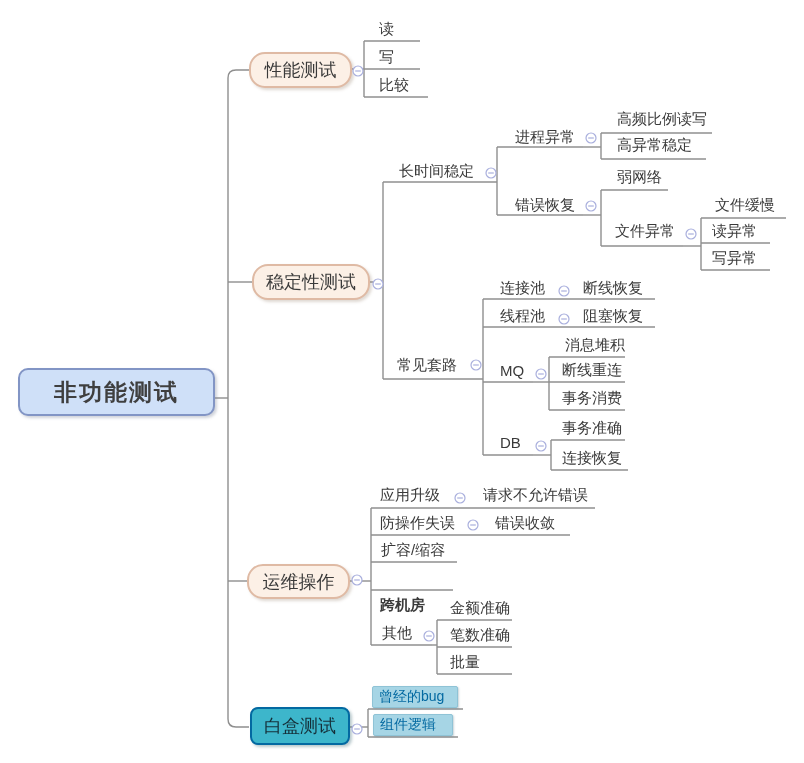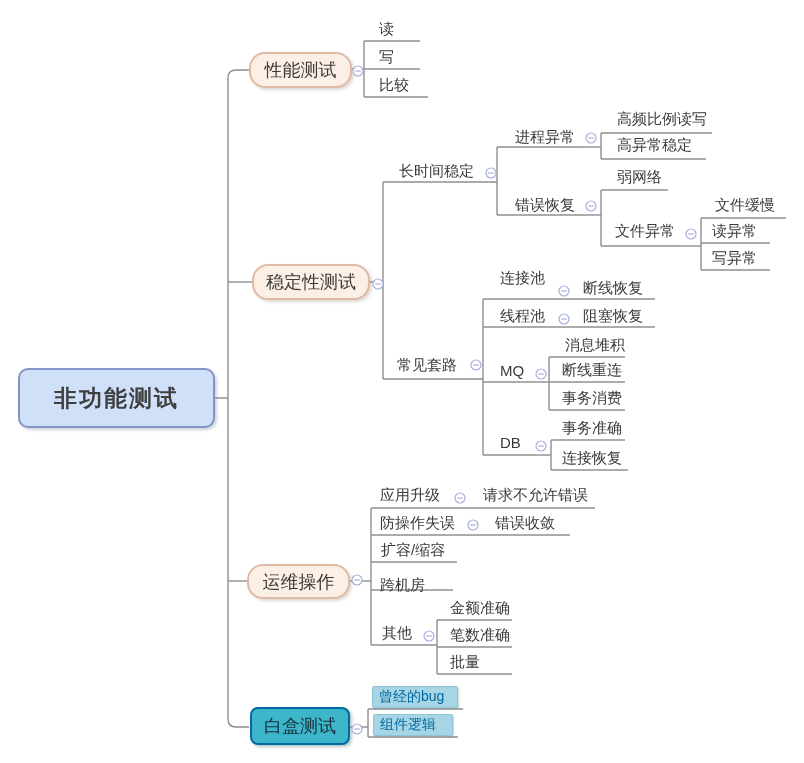--- a/index.html
+++ b/index.html
@@ -94,21 +94,21 @@
       <path d="M432,645 H437" fill="none" stroke="#8f8f8f" stroke-width="1.4"></path>
       <path d="M437,620 V674" fill="none" stroke="#8f8f8f" stroke-width="1.4"></path>
       <path d="M437,620 H512" fill="none" stroke="#8f8f8f" stroke-width="1.4"></path>
       <path d="M437,647 H512" fill="none" stroke="#8f8f8f" stroke-width="1.4"></path>
       <path d="M437,674 H512" fill="none" stroke="#8f8f8f" stroke-width="1.4"></path>
       <path d="M350,727 H368" fill="none" stroke="#8f8f8f" stroke-width="1.4"></path>
       <path d="M368,709 V737" fill="none" stroke="#8f8f8f" stroke-width="1.4"></path>
       <path d="M368,709 H463" fill="none" stroke="#8f8f8f" stroke-width="1.4"></path>
       <path d="M368,737 H458" fill="none" stroke="#8f8f8f" stroke-width="1.4"></path>
     </svg>
-<div class="node root" style="left: 18px; top: 368px; width: 197px; height: 60px;">非功能测试</div>
+<div class="node root" style="left: 18px; top: 368px; width: 197px; height: 48px;">非功能测试</div>
     <div class="node branch" style="left: 249px; top: 52px; width: 103px; height: 36px;">性能测试</div>
     <div class="toggle" style="left: 352px; top: 63px;"><svg width="12" height="12" viewBox="0 0 12 12">
         <circle cx="6" cy="6" r="5" fill="#ffffff" stroke="#a9afdd" stroke-width="1.2"></circle>
         <line x1="3.2" y1="6" x2="8.8" y2="6" stroke="#a9afdd" stroke-width="1.2"></line>
       </svg></div>
     <div class="node text" style="left: 379px; top: 20px;">读</div>
     <div class="node text" style="left: 379px; top: 48px;">写</div>
     <div class="node text" style="left: 379px; top: 76px;">比较</div>
     <div class="node branch" style="left: 252px; top: 264px; width: 118px; height: 36px;">稳定性测试</div>
     <div class="toggle" style="left: 372px; top: 276px;"><svg width="12" height="12" viewBox="0 0 12 12">
@@ -139,21 +139,21 @@
         <line x1="3.2" y1="6" x2="8.8" y2="6" stroke="#a9afdd" stroke-width="1.2"></line>
       </svg></div>
     <div class="node text" style="left: 715px; top: 196px;">文件缓慢</div>
     <div class="node text" style="left: 712px; top: 222px;">读异常</div>
     <div class="node text" style="left: 712px; top: 249px;">写异常</div>
     <div class="node text" style="left: 397px; top: 356px;">常见套路</div>
     <div class="toggle" style="left: 470px; top: 357px;"><svg width="12" height="12" viewBox="0 0 12 12">
         <circle cx="6" cy="6" r="5" fill="#ffffff" stroke="#a9afdd" stroke-width="1.2"></circle>
         <line x1="3.2" y1="6" x2="8.8" y2="6" stroke="#a9afdd" stroke-width="1.2"></line>
       </svg></div>
-    <div class="node text" style="left: 500px; top: 269px; text-align: center;">连接池</div>
+    <div class="node text" style="left: 500px; top: 279px; text-align: center;">连接池</div>
     <div class="toggle" style="left: 558px; top: 283px;"><svg width="12" height="12" viewBox="0 0 12 12">
         <circle cx="6" cy="6" r="5" fill="#ffffff" stroke="#a9afdd" stroke-width="1.2"></circle>
         <line x1="3.2" y1="6" x2="8.8" y2="6" stroke="#a9afdd" stroke-width="1.2"></line>
       </svg></div>
     <div class="node text" style="left: 583px; top: 279px;">断线恢复</div>
     <div class="node text" style="left: 500px; top: 307px;">线程池</div>
     <div class="toggle" style="left: 558px; top: 311px;"><svg width="12" height="12" viewBox="0 0 12 12">
         <circle cx="6" cy="6" r="5" fill="#ffffff" stroke="#a9afdd" stroke-width="1.2"></circle>
         <line x1="3.2" y1="6" x2="8.8" y2="6" stroke="#a9afdd" stroke-width="1.2"></line>
       </svg></div>
@@ -184,21 +184,21 @@
         <line x1="3.2" y1="6" x2="8.8" y2="6" stroke="#a9afdd" stroke-width="1.2"></line>
       </svg></div>
     <div class="node text" style="left: 483px; top: 486px;">请求不允许错误</div>
     <div class="node text" style="left: 380px; top: 514px;">防操作失误</div>
     <div class="toggle" style="left: 467px; top: 517px;"><svg width="12" height="12" viewBox="0 0 12 12">
         <circle cx="6" cy="6" r="5" fill="#ffffff" stroke="#a9afdd" stroke-width="1.2"></circle>
         <line x1="3.2" y1="6" x2="8.8" y2="6" stroke="#a9afdd" stroke-width="1.2"></line>
       </svg></div>
     <div class="node text" style="left: 495px; top: 514px;">错误收敛</div>
     <div class="node text" style="left: 381px; top: 541px;">扩容/缩容</div>
-    <div class="node text" style="left: 380px; top: 576px;">跨机房</div>
+    <div class="node text" style="left: 380px; top: 596px; font-weight: bold;">跨机房</div>
     <div class="node text" style="left: 382px; top: 624px;">其他</div>
     <div class="toggle" style="left: 423px; top: 628px;"><svg width="12" height="12" viewBox="0 0 12 12">
         <circle cx="6" cy="6" r="5" fill="#ffffff" stroke="#a9afdd" stroke-width="1.2"></circle>
         <line x1="3.2" y1="6" x2="8.8" y2="6" stroke="#a9afdd" stroke-width="1.2"></line>
       </svg></div>
     <div class="node text" style="left: 450px; top: 599px;">金额准确</div>
     <div class="node text" style="left: 450px; top: 626px;">笔数准确</div>
     <div class="node text" style="left: 450px; top: 653px;">批量</div>
     <div class="node branch-accent" style="left: 250px; top: 707px; width: 100px; height: 38px;">白盒测试</div>
     <div class="toggle" style="left: 351px; top: 721px;"><svg width="12" height="12" viewBox="0 0 12 12">

